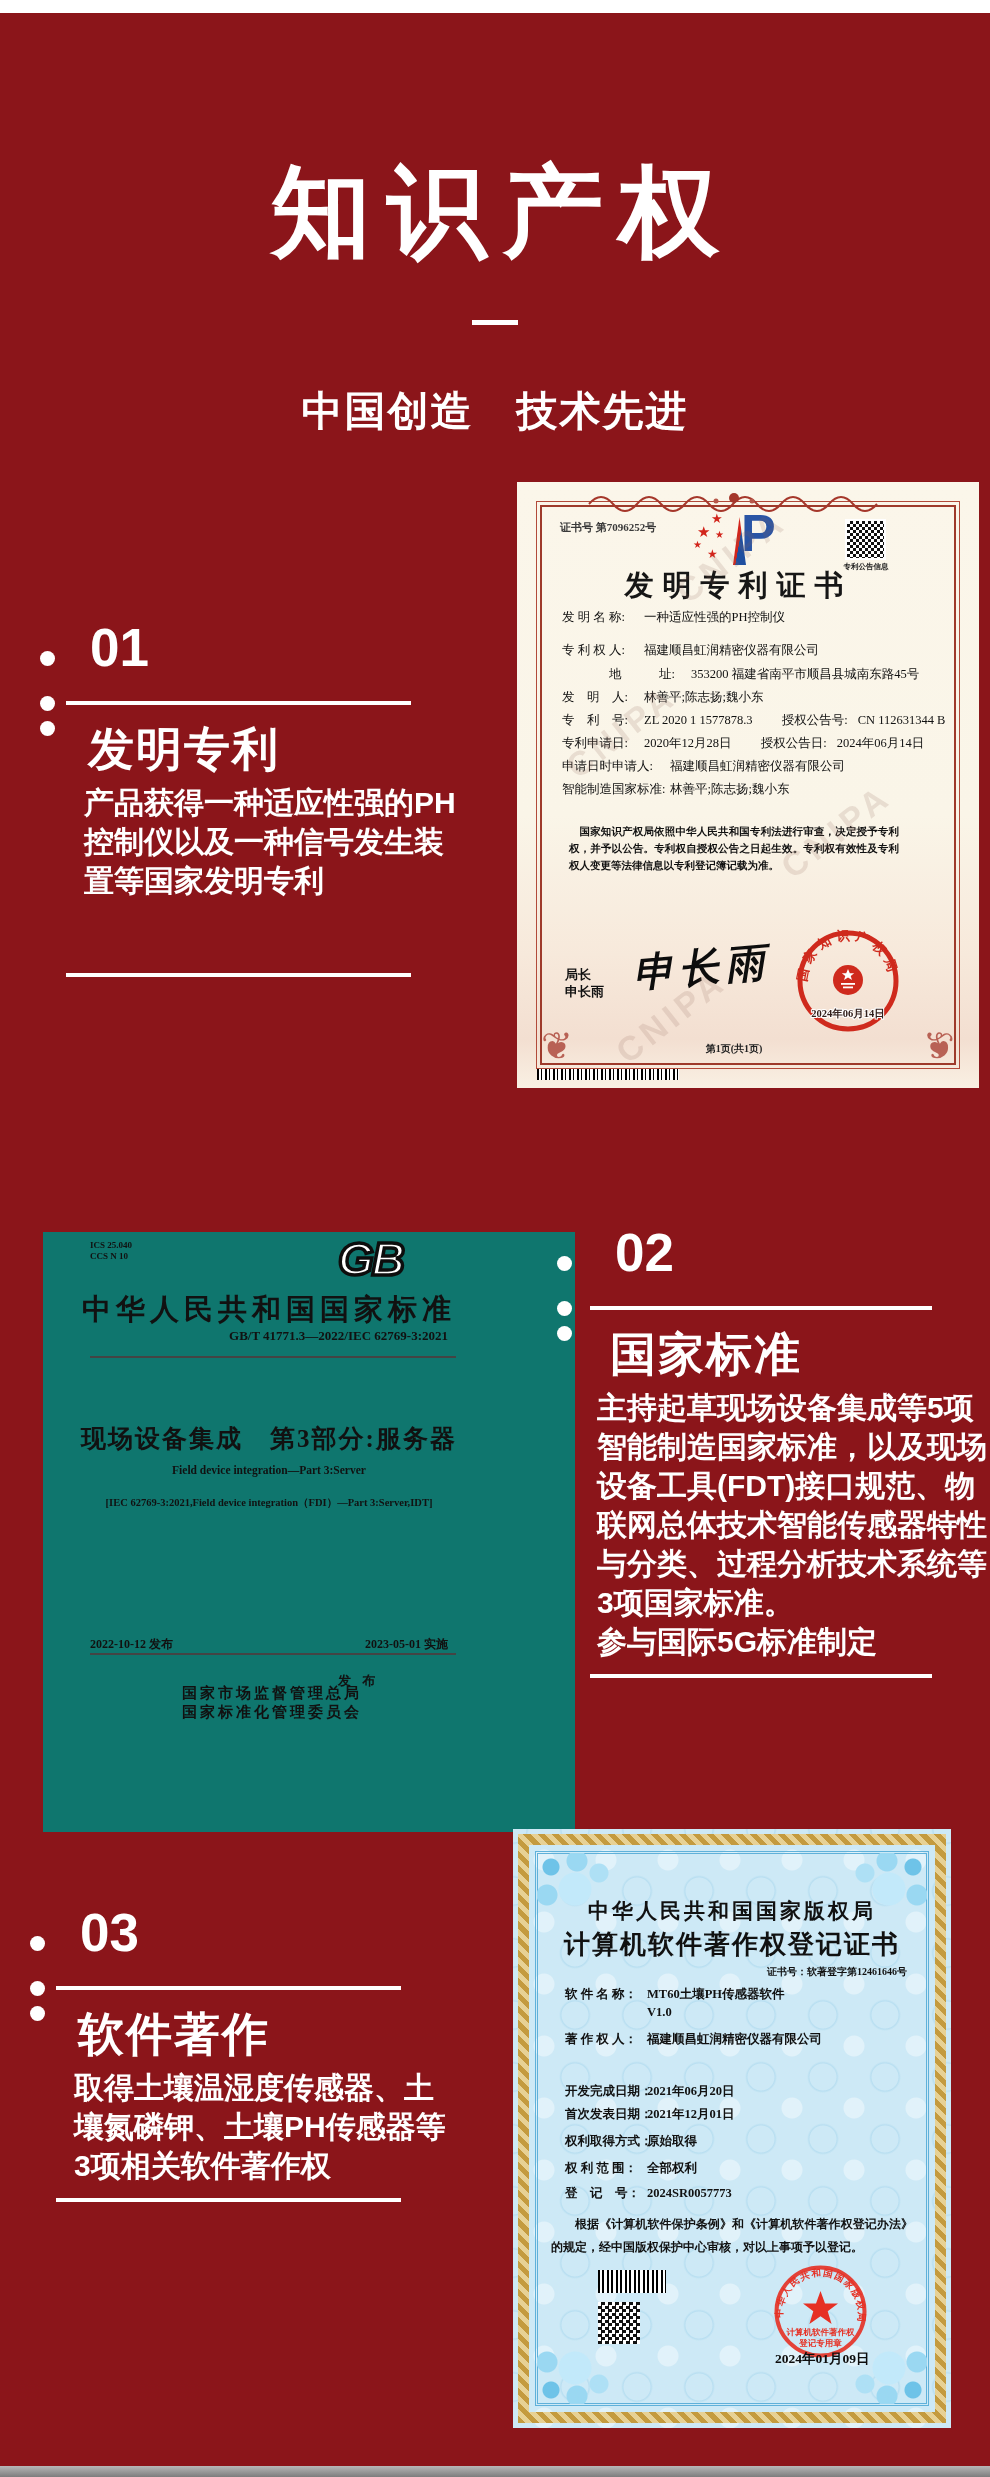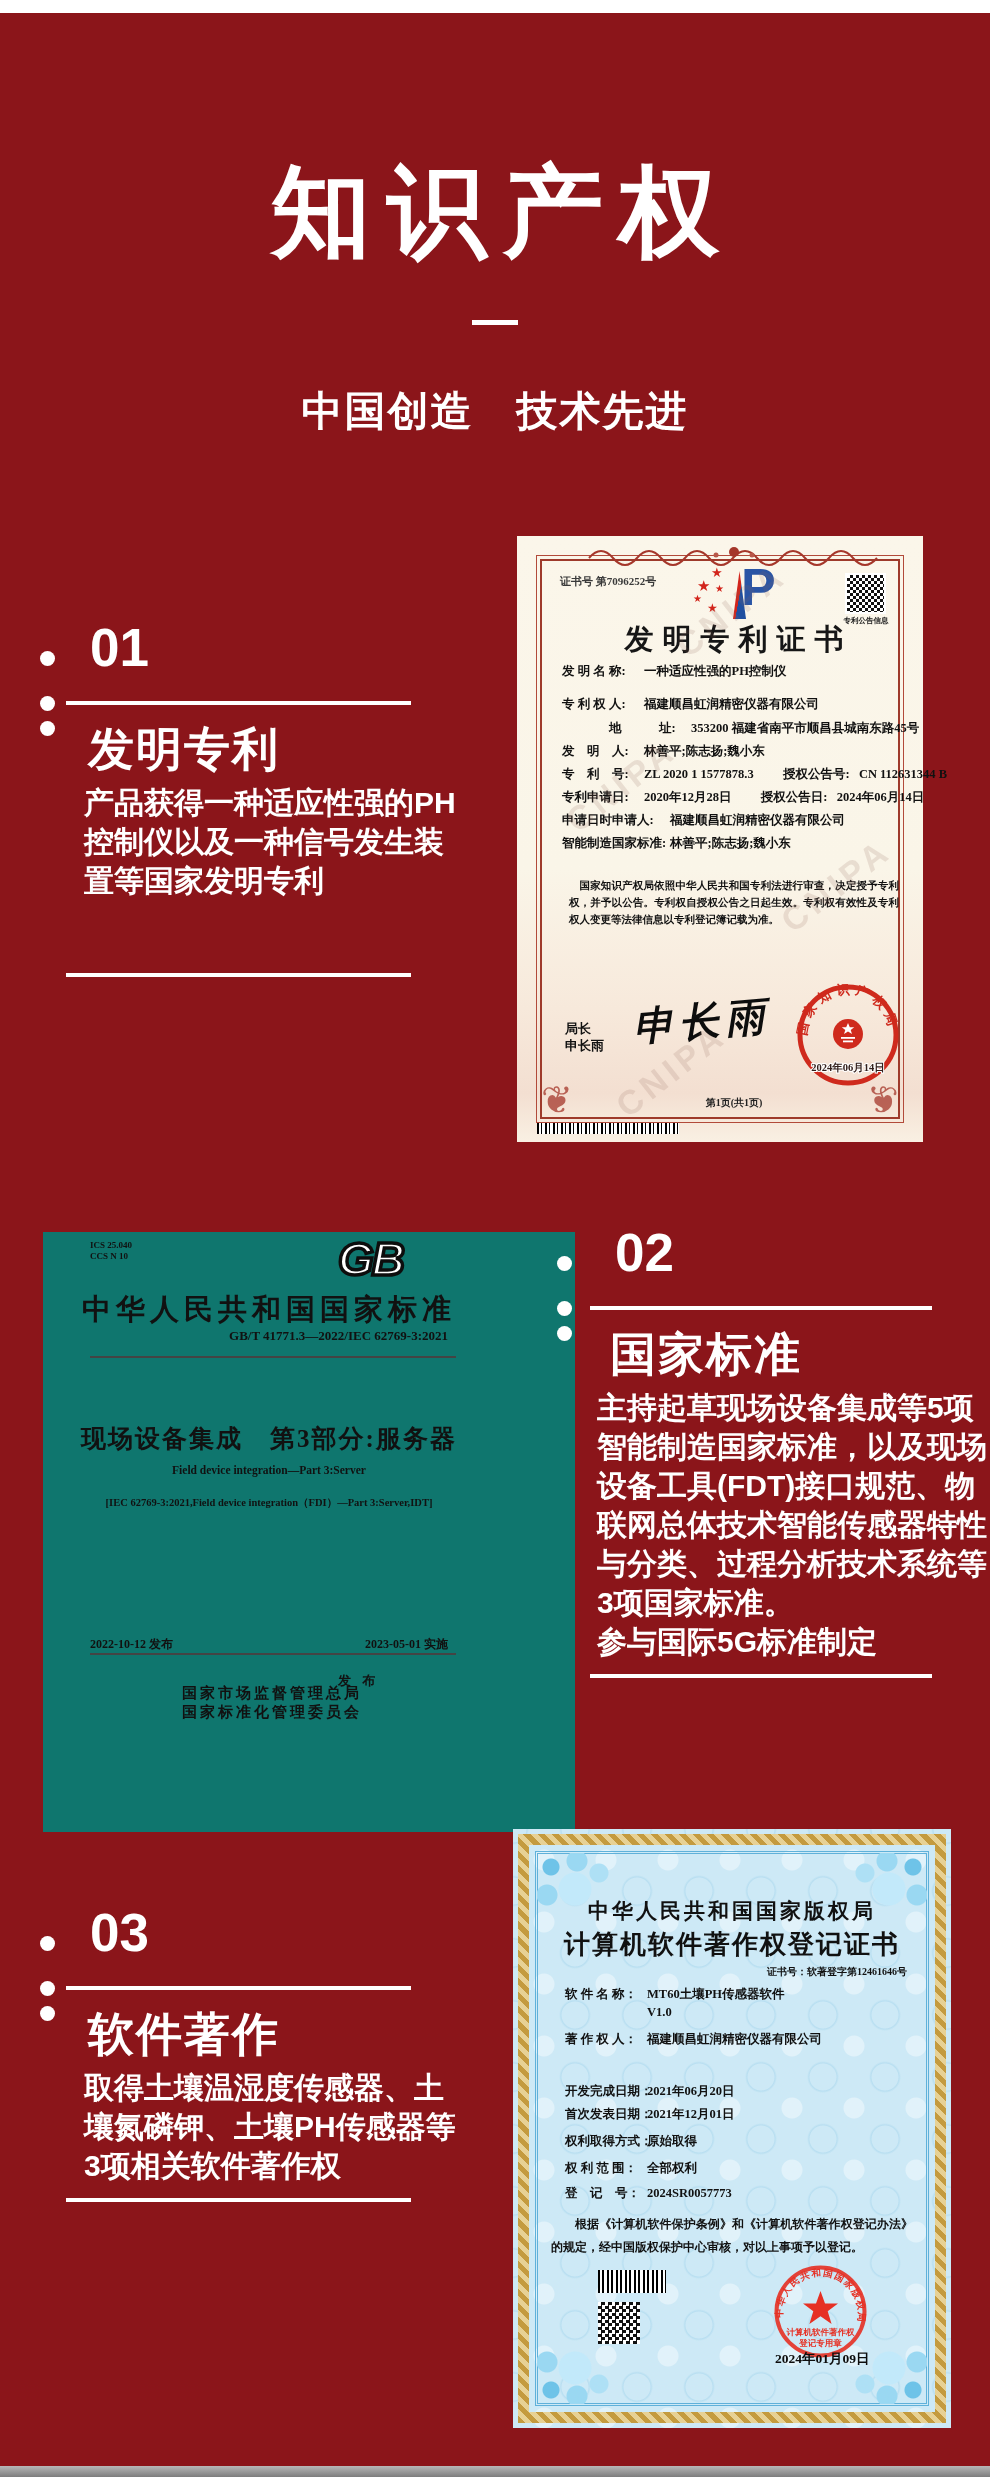--- a/index.html
+++ b/index.html
@@ -22,40 +22,40 @@
   .sec .dots i:nth-child(2){margin-top:30px;}
   .sec .dots i:nth-child(3){margin-top:10px;}
   .sec .num{position:absolute;left:52px;top:-14px;font-size:53px;font-weight:900;color:#fff;line-height:1;}
   .sec .rule-top{position:absolute;left:28px;top:66px;width:345px;height:4px;background:#fff;}
   .sec .heading{position:absolute;left:50px;top:84px;font-size:46px;font-weight:900;letter-spacing:2px;color:#fff;}
   .sec .body{position:absolute;left:46px;top:148px;width:400px;font-size:30px;font-weight:700;
              line-height:39px;color:#fff;white-space:pre-line;}
   .sec .rule-bottom{position:absolute;left:28px;bottom:0;width:345px;height:4px;background:#fff;}
 
   
-  .p-cert{left:517px;top:536px;width:406px;height:606px;
+  .p-cert{left:517px;top:482px;width:462px;height:606px;
           background:linear-gradient(180deg,#fbf6ea 0%,#faf5e8 55%,#f7e9db 78%,#f3dfd1 92%,#f9f0e3 100%);
           font-family:"Liberation Serif",serif;}
   .p-frame{position:absolute;inset:19px;border:1px solid #b24a3a;}
   .p-frame2{position:absolute;inset:23px;border:2px solid #9e3a2b;}
   .p-orn{left:67px;top:6px;width:300px;height:26px;}
   .p-certno{left:43px;top:38px;font-size:11px;font-weight:700;color:#3a3a3a;}
   .p-logo{left:176px;top:33px;width:85px;height:52px;}
   .p-logo .star{position:absolute;color:#d2251c;}
   .p-blade{position:absolute;left:40px;top:2px;width:13px;height:48px;
            background:linear-gradient(100deg,#d2251c 49%,#1f4fa0 51%);
            clip-path:polygon(50% 0,100% 100%,0 100%);}
   .p-pletter{position:absolute;left:48px;top:-12px;font-size:52px;font-weight:900;color:#2a55a5;
              font-family:"Liberation Sans",sans-serif;}
   .p-qr{left:330px;top:39px;width:37px;height:37px;
         background:repeating-conic-gradient(#111 0 25%,#fff 0 50%) 0 0/6px 6px;outline:2px solid #fff;}
   .p-qrcap{left:316px;top:80px;width:66px;text-align:center;font-size:7.5px;font-weight:700;color:#222;}
   .p-title{left:0;top:84px;width:434px;text-align:center;font-size:29px;font-weight:700;
            letter-spacing:9px;padding-left:9px;box-sizing:border-box;color:#161616;}
-  .p-row{position:absolute;left:45px;width:360px;font-size:12.5px;font-weight:700;color:#111;white-space:nowrap;}
+  .p-row{position:absolute;left:45px;width:360px;font-size:12.5px;font-weight:400;color:#111;white-space:nowrap;}
   .p-row .lab{display:inline-block;width:82px;}
   .p-row .lab2{display:inline-block;width:76px;margin-left:26px;}
   .p-notice{left:52px;top:341px;width:330px;font-size:10.5px;font-weight:700;color:#111;
             line-height:17px;text-align:justify;text-indent:1em;}
   .p-director{left:48px;top:484px;font-size:13px;font-weight:700;color:#111;line-height:17px;}
   .p-sign{left:116px;top:458px;font-size:40px;font-weight:700;font-style:italic;color:#0d0d0d;
           transform:rotate(-5deg);letter-spacing:6px;}
   .p-seal{left:278px;top:446px;width:106px;height:106px;}
   .p-page{left:0;top:560px;width:434px;text-align:center;font-size:10px;font-weight:700;color:#222;}
   .p-barcode{left:20px;top:587px;width:142px;height:11px;
@@ -249,21 +249,21 @@
     <div class="body" style="left:42px;">主持起草现场设备集成等5项
 智能制造国家标准，以及现场
 设备工具(FDT)接口规范、物
 联网总体技术智能传感器特性
 与分类、过程分析技术系统等
 3项国家标准。
 参与国际5G标准制定</div>
     <div class="rule-bottom" style="left:35px;width:342px;"></div>
   </div>
 
-  <div class="sec" style="left:38px;top:1920px;height:282px;">
+  <div class="sec" style="left:28px;top:1920px;height:282px;">
     <div class="dots">
         <i></i>
         <i></i>
         <i></i>
       </div>
     <div class="num">03</div>
     <div class="rule-top"></div>
     <div class="heading">软件著作</div>
     <div class="body">取得土壤温湿度传感器、土
 壤氮磷钾、土壤PH传感器等

